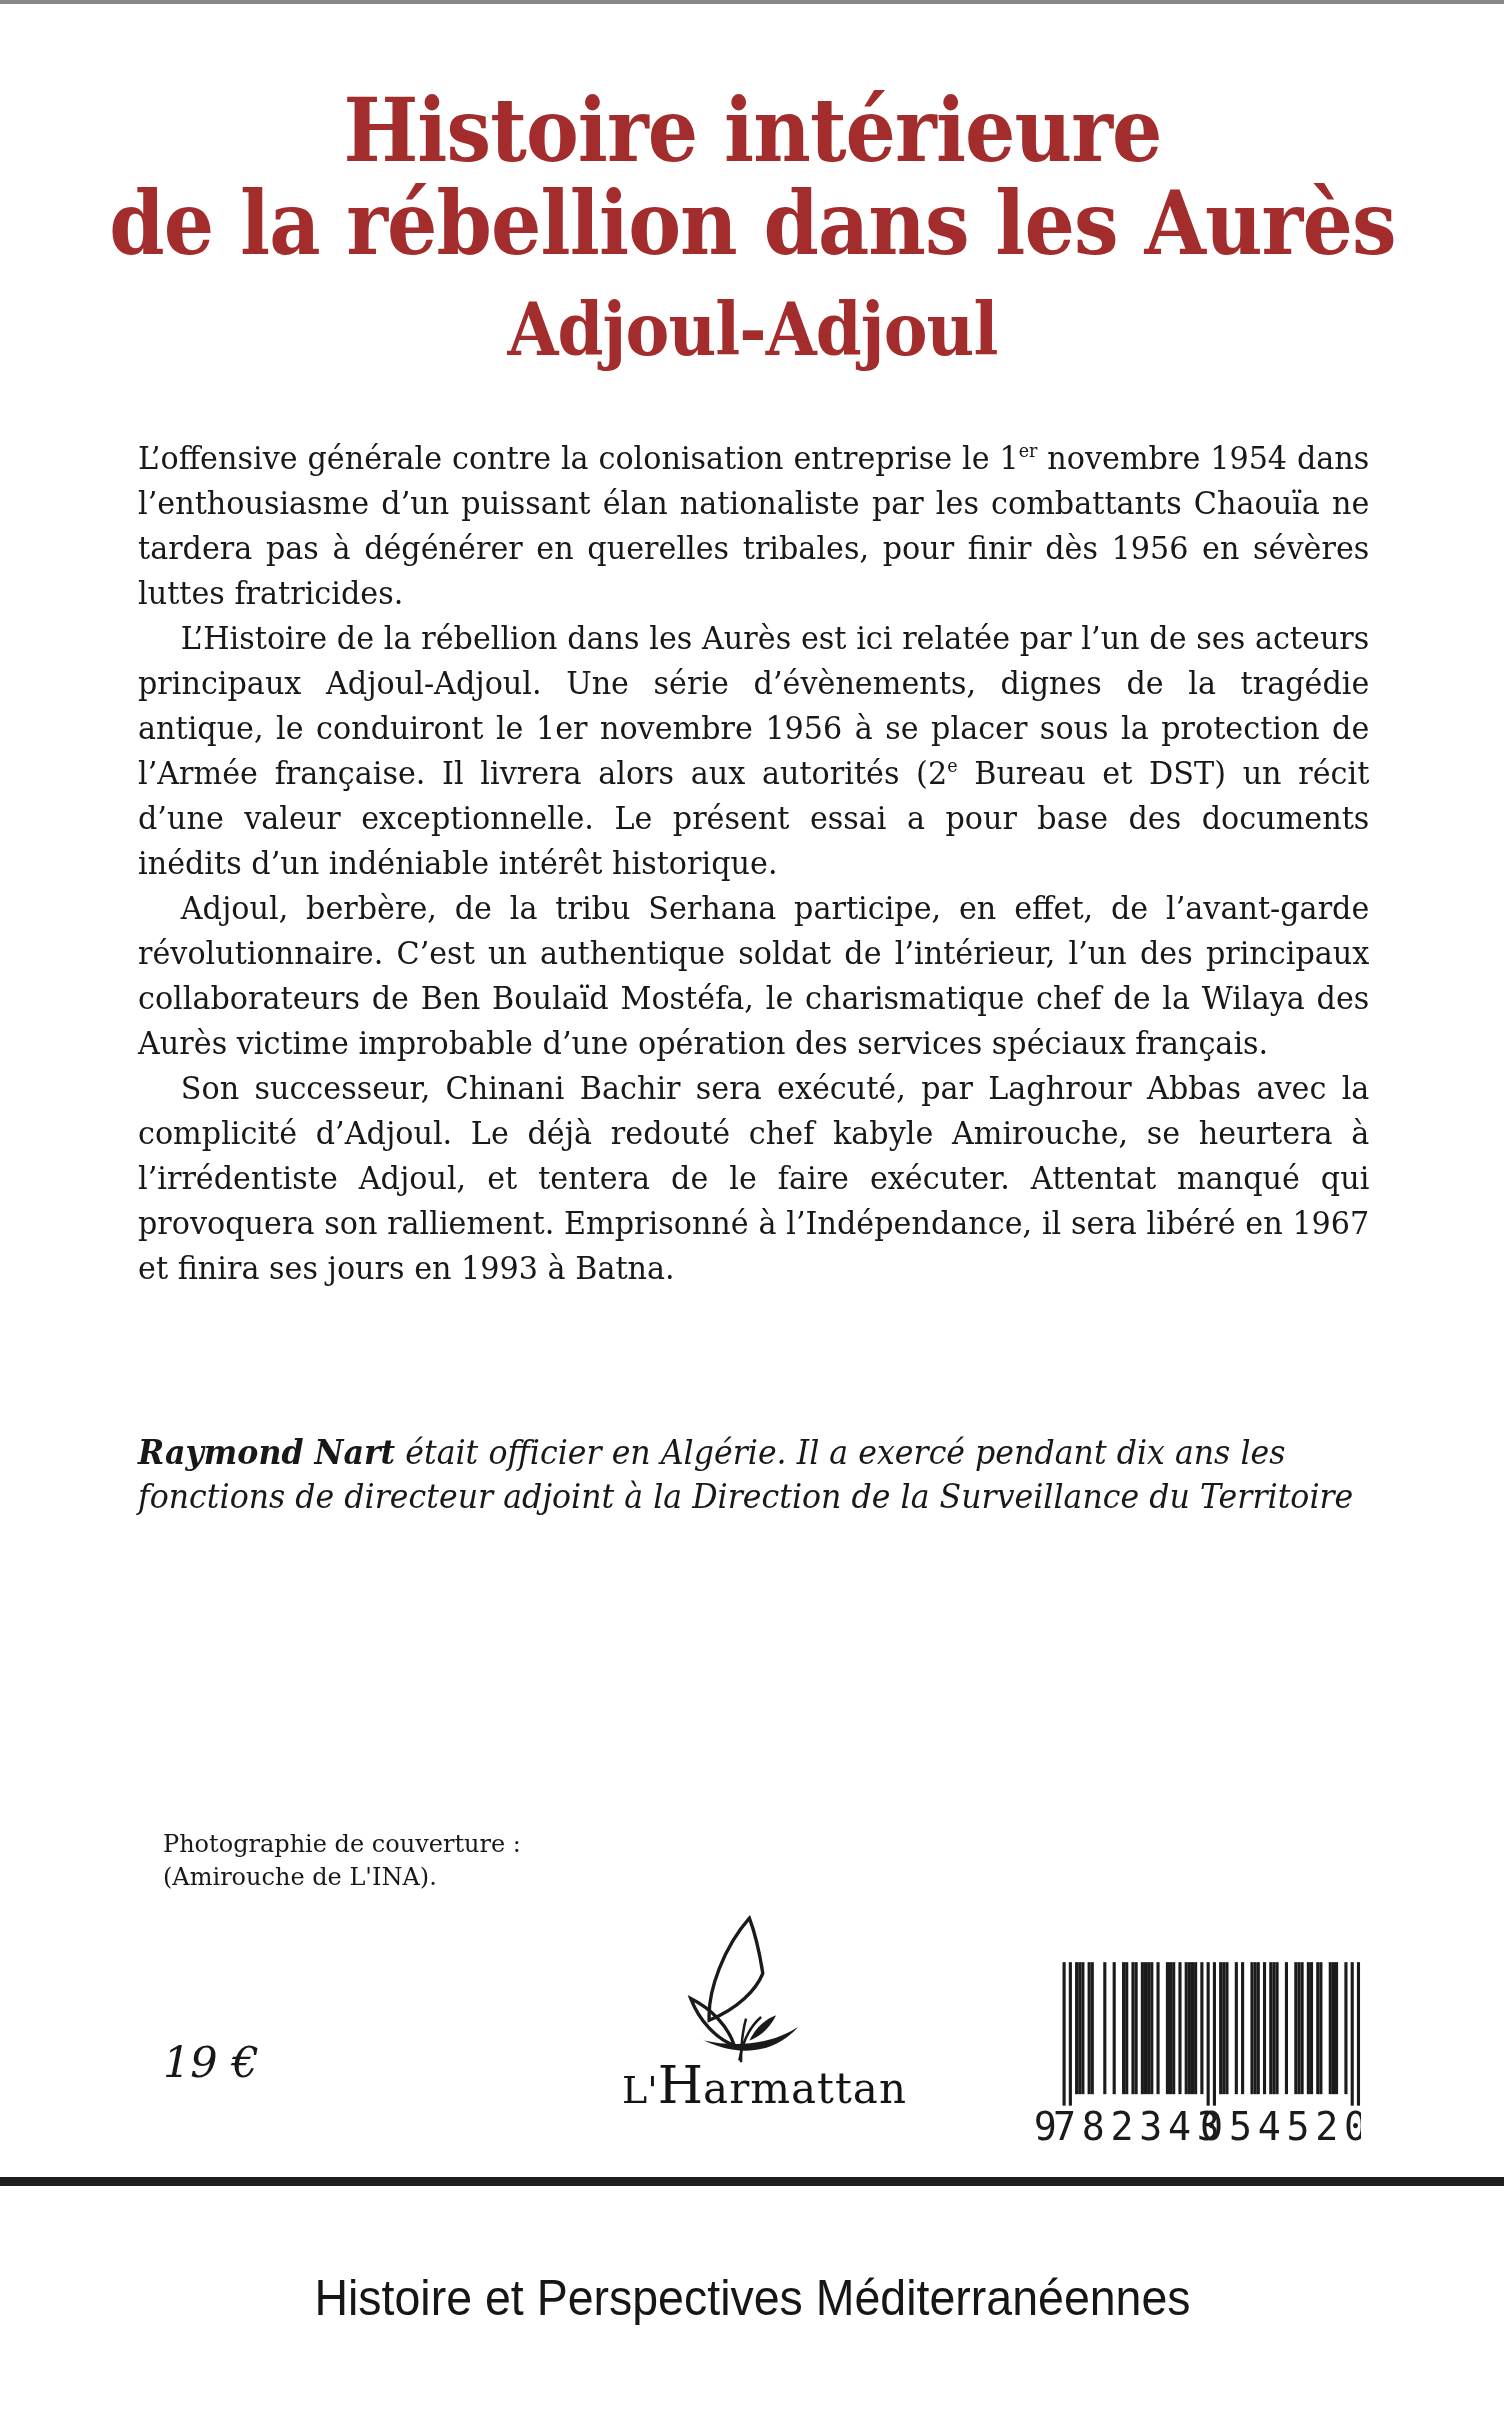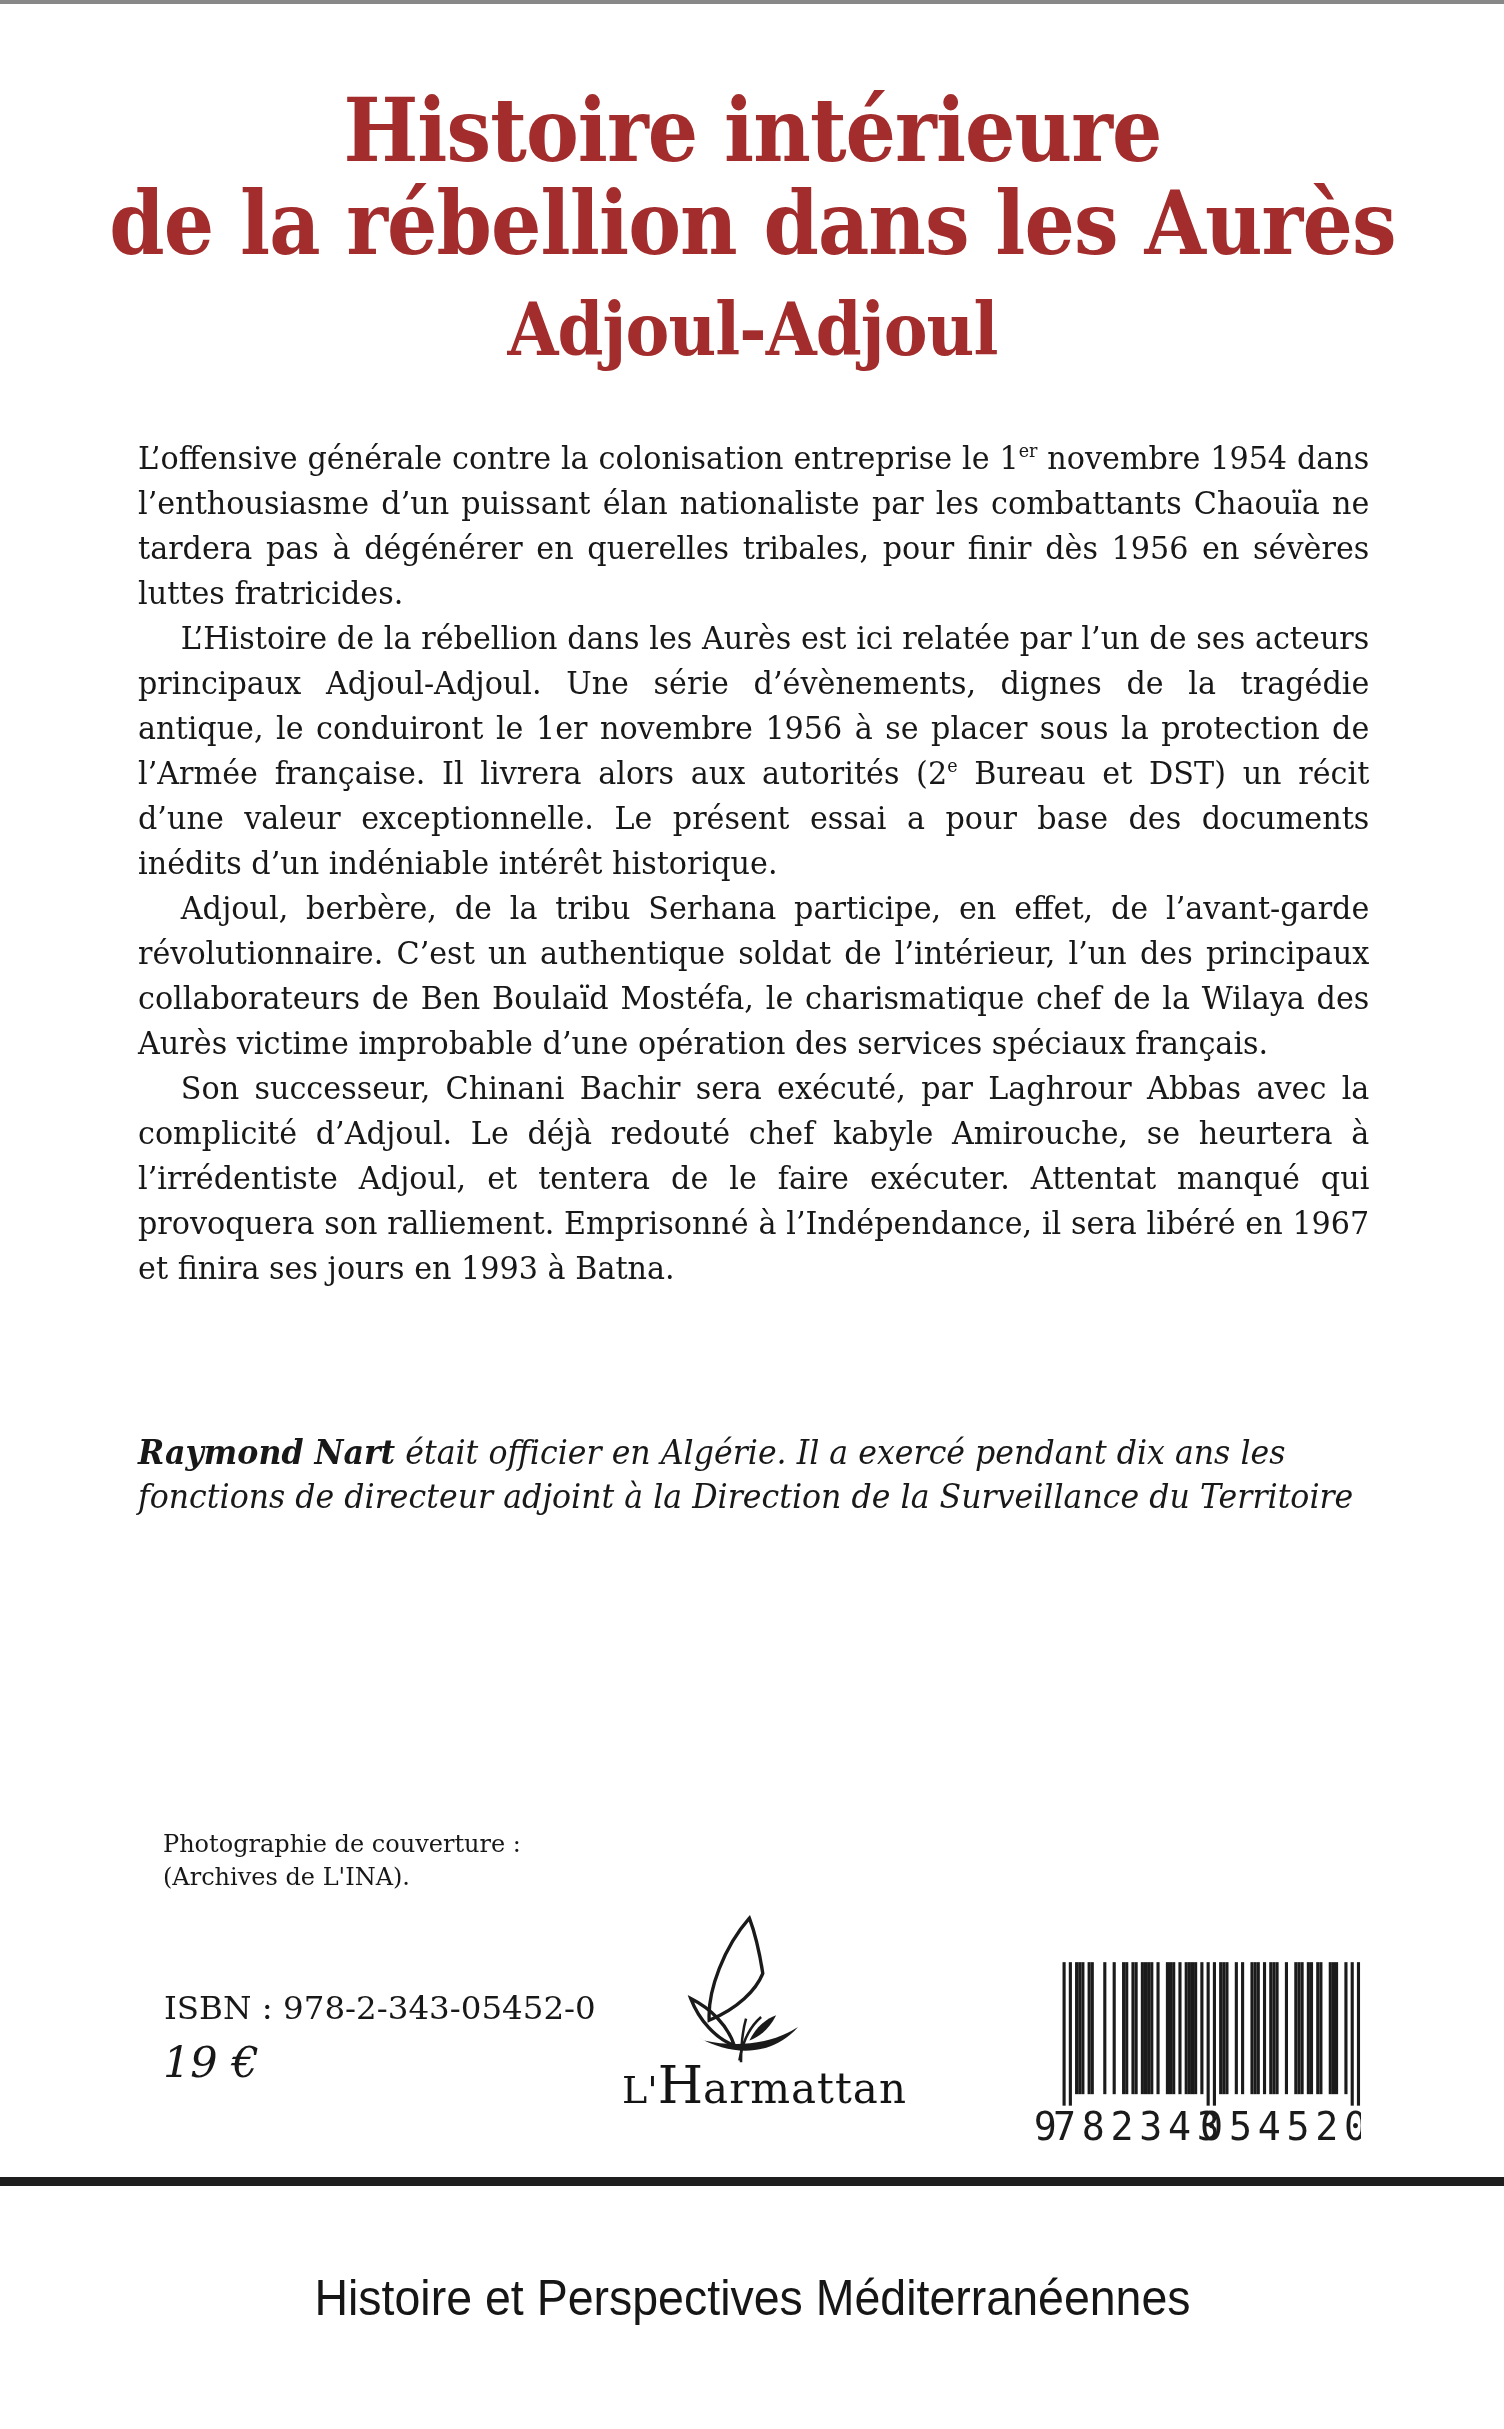--- a/index.html
+++ b/index.html
@@ -105,24 +105,23 @@
       <p><span>L’offensive générale contre la colonisation entreprise le 1</span><sup>er</sup><span> novembre 1954 dans l’enthousiasme d’un puissant élan nationaliste par les combattants Chaouïa ne tardera pas à dégénérer en querelles tribales, pour finir dès 1956 en sévères luttes fratricides.</span></p>
       <p class="indent"><span>L’Histoire de la rébellion dans les Aurès est ici relatée par l’un de ses acteurs principaux Adjoul-Adjoul. Une série d’évènements, dignes de la tragédie antique, le conduiront le 1er novembre 1956 à se placer sous la protection de l’Armée française. Il livrera alors aux autorités (2</span><sup>e</sup><span> Bureau et DST) un récit d’une valeur exceptionnelle. Le présent essai a pour base des documents inédits d’un indéniable intérêt historique.</span></p>
       <p class="indent"><span>Adjoul, berbère, de la tribu Serhana participe, en effet, de l’avant-garde révolutionnaire. C’est un authentique soldat de l’intérieur, l’un des principaux collaborateurs de Ben Boulaïd Mostéfa, le charismatique chef de la Wilaya des Aurès victime improbable d’une opération des services spéciaux français.</span></p>
       <p class="indent"><span>Son successeur, Chinani Bachir sera exécuté, par Laghrour Abbas avec la complicité d’Adjoul. Le déjà redouté chef kabyle Amirouche, se heurtera à l’irrédentiste Adjoul, et tentera de le faire exécuter. Attentat manqué qui provoquera son ralliement. Emprisonné à l’Indépendance, il sera libéré en 1967 et finira ses jours en 1993 à Batna.</span></p>
     </div>
 
   <div class="author-bio"><span style="font-weight: bold;">Raymond Nart</span><span> était officier en Algérie. Il a exercé pendant dix ans les fonctions de directeur adjoint à la Direction de la Surveillance du Territoire</span></div>
 
   <div class="credits">
       <div>Photographie de couverture :</div>
-      <div>(Archives de L'INA).</div>
+      <div>(Amirouche de L'INA).</div>
     </div>
 
-  <div class="isbn">ISBN : 978-2-343-05452-0</div>
   <div class="price">19 €</div>
 
   <svg class="logo-boat" viewBox="0 0 160 180" fill="none" xmlns="http://www.w3.org/2000/svg">
     <path d="M96,6 C66,40 46,92 48,128 C82,114 104,92 112,72 C108,46 102,22 96,6 Z" stroke="#1a1a1a" stroke-width="4" fill="none"></path>
     <path d="M26,102 C36,128 56,150 78,158 C70,134 50,114 26,102 Z" stroke="#1a1a1a" stroke-width="4" fill="none"></path>
     <path d="M34,148 C80,174 126,168 154,136 C120,158 78,160 42,152 Z" fill="#1a1a1a"></path>
     <path d="M84,176 C88,152 96,136 110,124" stroke="#1a1a1a" stroke-width="3" fill="none"></path>
     <path d="M86,178 C86,154 88,140 92,126" stroke="#1a1a1a" stroke-width="3" fill="none"></path>
     <path d="M96,152 C104,136 116,126 128,122 C120,138 108,148 96,152 Z" fill="#1a1a1a"></path>
   </svg>

